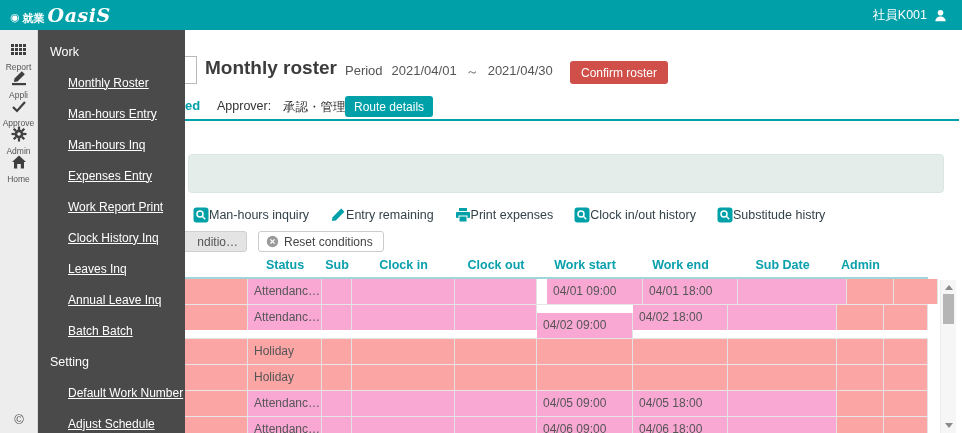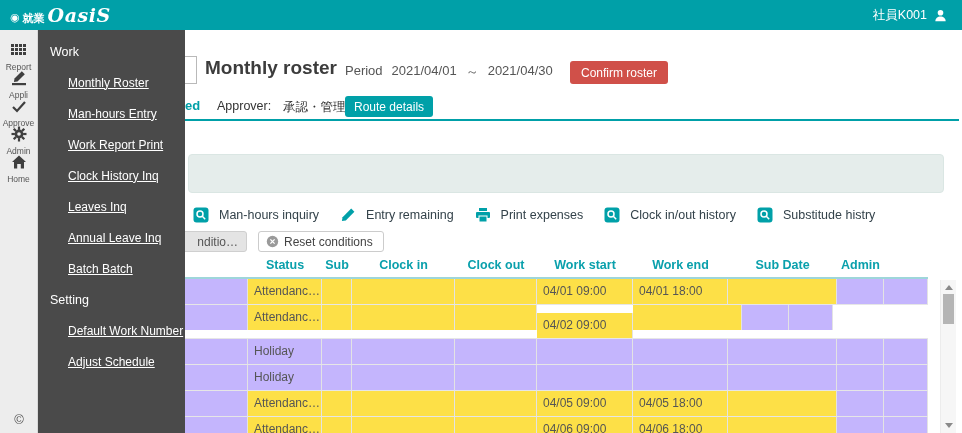--- a/index.html
+++ b/index.html
@@ -47,40 +47,40 @@
   .approver-label { left:179px; top:69px; font-size:12.5px; color:#333; }
   .approver-value { left:245px; top:69px; font-size:12.5px; color:#333; }
   .btn-route { left:307px; top:66px; height:21px; background:#00a0a8; color:#fff; border:none;
                border-radius:3px; font-size:12px; padding:0 9px; cursor:pointer; }
   .divider { left:92px; top:89px; width:829px; height:2px; background:#00a0a8; }
 
   .summary { left:155px; top:100px; font-size:12.5px; color:#444; white-space:nowrap; }
   .panel { left:150px; top:124px; width:756px; height:39px; background:#e5edeb; border:1px solid #dae6e3; border-radius:4px; }
 
   .toolbar { left:155px; top:175px; display:flex; gap:21px; align-items:center; height:20px; }
-  .tool { display:flex; align-items:center; gap:10px; cursor:pointer;justify-content:center; }
+  .tool { display:flex; align-items:center; gap:0; cursor:pointer;justify-content:center; }
   .tool svg { width:16px; height:16px; }
   .tool-label { font-size:12.5px; color:#33424a; white-space:nowrap; }
 
   .btn-trunc { left:112px; top:201px; width:97px; height:21px; background:#e4e4e4; border:1px solid #cfcfcf;
                border-radius:3px; font-size:12px; color:#555; text-align:right; padding:0 8px; cursor:pointer; }
   .btn-reset { left:220px; top:201px; height:21px; background:#fff; border:1px solid #ccc; border-radius:3px;
                font-size:12px; color:#444; padding:0 10px 0 7px; cursor:pointer; display:flex; align-items:center; gap:5px; }
   .btn-reset svg { width:13px; height:13px; }
 
   
   .roster { left:92px; top:224px; width:798px; }
   .tr { display:flex; }
   .th, .td { flex:none; overflow:hidden; white-space:nowrap; }
   .thead { border-bottom:2px solid #9ed6da; }
   .th { height:23px; line-height:23px; text-align:center; color:#0aa0ac; font-weight:bold; font-size:12.5px; }
   .trow { border-bottom:1px solid #e6e6e6; cursor:pointer; }
-  .td { height:25px; line-height:25px; font-size:12px; color:#555; padding:0 6px; border-right:1px solid #e3e3e3; background:#c4b5fd; }
+  .td { height:25px; line-height:25px; font-size:12px; color:#555; padding:0 6px; border-right:1px solid #e3e3e3; background:#fca5a5; }
   .td:first-child { border-left:none; }
-  .td.hl { background:#fde047; }
+  .td.hl { background:#f9a8d4; }
 
   
   .vscroll { left:902px; top:250px; width:16px; height:153px; background:#f6f6f6; border-left:1px solid #ececec; }
   .sb-up, .sb-down { position:absolute; left:4px; width:0; height:0; border-left:4px solid transparent;
                      border-right:4px solid transparent; cursor:pointer; }
   .sb-up { top:5px; border-bottom:5px solid #8a8a8a; }
   .sb-down { bottom:5px; border-top:5px solid #8a8a8a; }
   .sb-thumb { position:absolute; left:2px; top:14px; width:11px; height:30px; background:#b5b5b5; cursor:pointer; }
 </style>
 </head>
@@ -162,20 +162,26 @@
 
   <aside class="menu" id="menu">
       <div class="menu-line menu-sec">Work</div>
       <div class="menu-line menu-item">
         <a>Monthly Roster</a>
       </div>
       <div class="menu-line menu-item">
         <a>Man-hours Entry</a>
       </div>
       <div class="menu-line menu-item">
+        <a>Man-hours Inq</a>
+      </div>
+      <div class="menu-line menu-item">
+        <a>Expenses Entry</a>
+      </div>
+      <div class="menu-line menu-item">
         <a>Work Report Print</a>
       </div>
       <div class="menu-line menu-item">
         <a>Clock History Inq</a>
       </div>
       <div class="menu-line menu-item">
         <a>Leaves Inq</a>
       </div>
       <div class="menu-line menu-item">
         <a>Annual Leave Inq</a>
@@ -284,33 +290,34 @@
           <div class="th" style="width: 109px;">Sub Date</div>
           <div class="th" style="width: 47px;">Admin</div>
           <div class="th" style="width: 44px;"></div>
         </div>
         <div class="tr trow">
           <div class="td" style="width: 118px;"></div>
           <div class="td hl" style="width: 74px;">Attendanc…</div>
           <div class="td hl" style="width: 30px;"></div>
           <div class="td hl" style="width: 103px;"></div>
           <div class="td hl" style="width: 82px;"></div>
-          <div class="td hl" style="width: 96px;">04/01 09:00</div>
+          <div class="td hl" style="width: 96px; margin-left: 10px;">04/01 09:00</div>
           <div class="td hl" style="width: 95px;">04/01 18:00</div>
           <div class="td hl" style="width: 109px;"></div>
           <div class="td" style="width: 47px;"></div>
           <div class="td" style="width: 44px;"></div>
         </div>
         <div class="tr trow">
           <div class="td" style="width: 118px;"></div>
           <div class="td hl" style="width: 74px;">Attendanc…</div>
           <div class="td hl" style="width: 30px;"></div>
           <div class="td hl" style="width: 103px;"></div>
           <div class="td hl" style="width: 82px;"></div>
           <div class="td hl" style="width: 96px; margin-top: 8px;">04/02 09:00</div>
+          <div class="td hl" style="width: 95px;">04/02 18:00</div>
           <div class="td hl" style="width: 109px;"></div>
           <div class="td" style="width: 47px;"></div>
           <div class="td" style="width: 44px;"></div>
         </div>
         <div class="tr trow">
           <div class="td" style="width: 118px;"></div>
           <div class="td" style="width: 74px;">Holiday</div>
           <div class="td" style="width: 30px;"></div>
           <div class="td" style="width: 103px;"></div>
           <div class="td" style="width: 82px;"></div>

